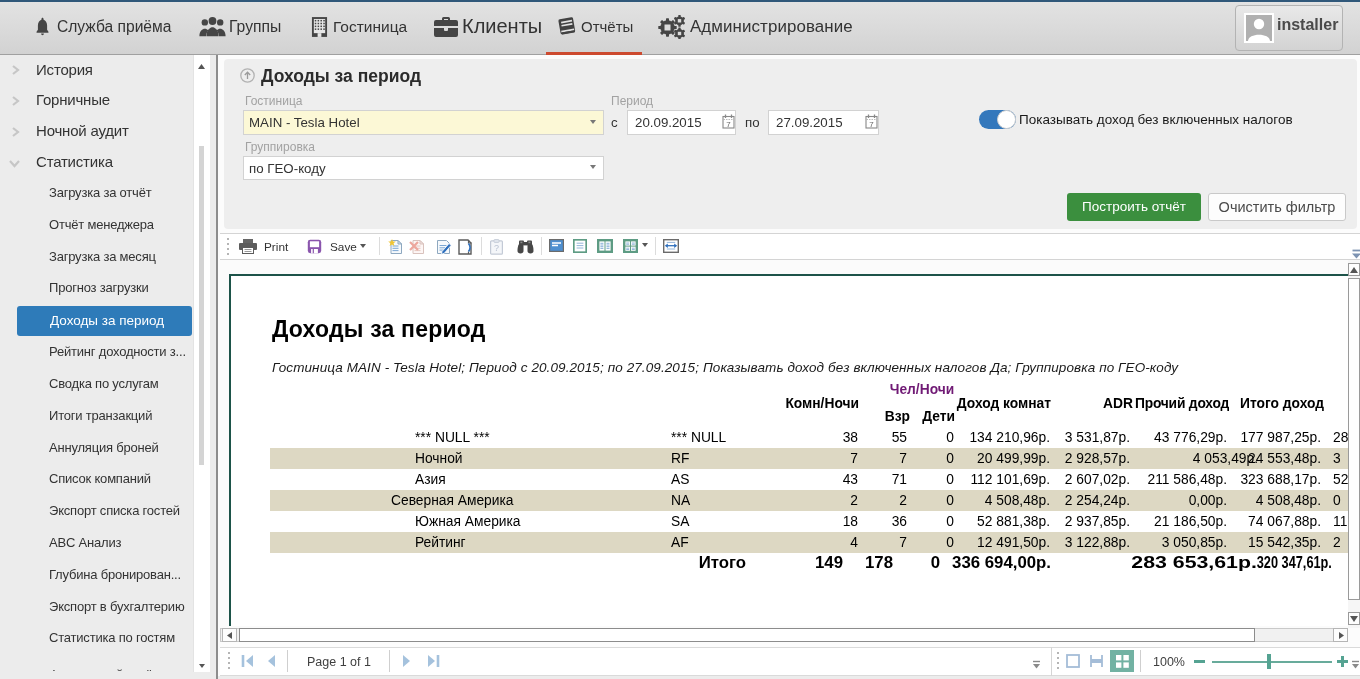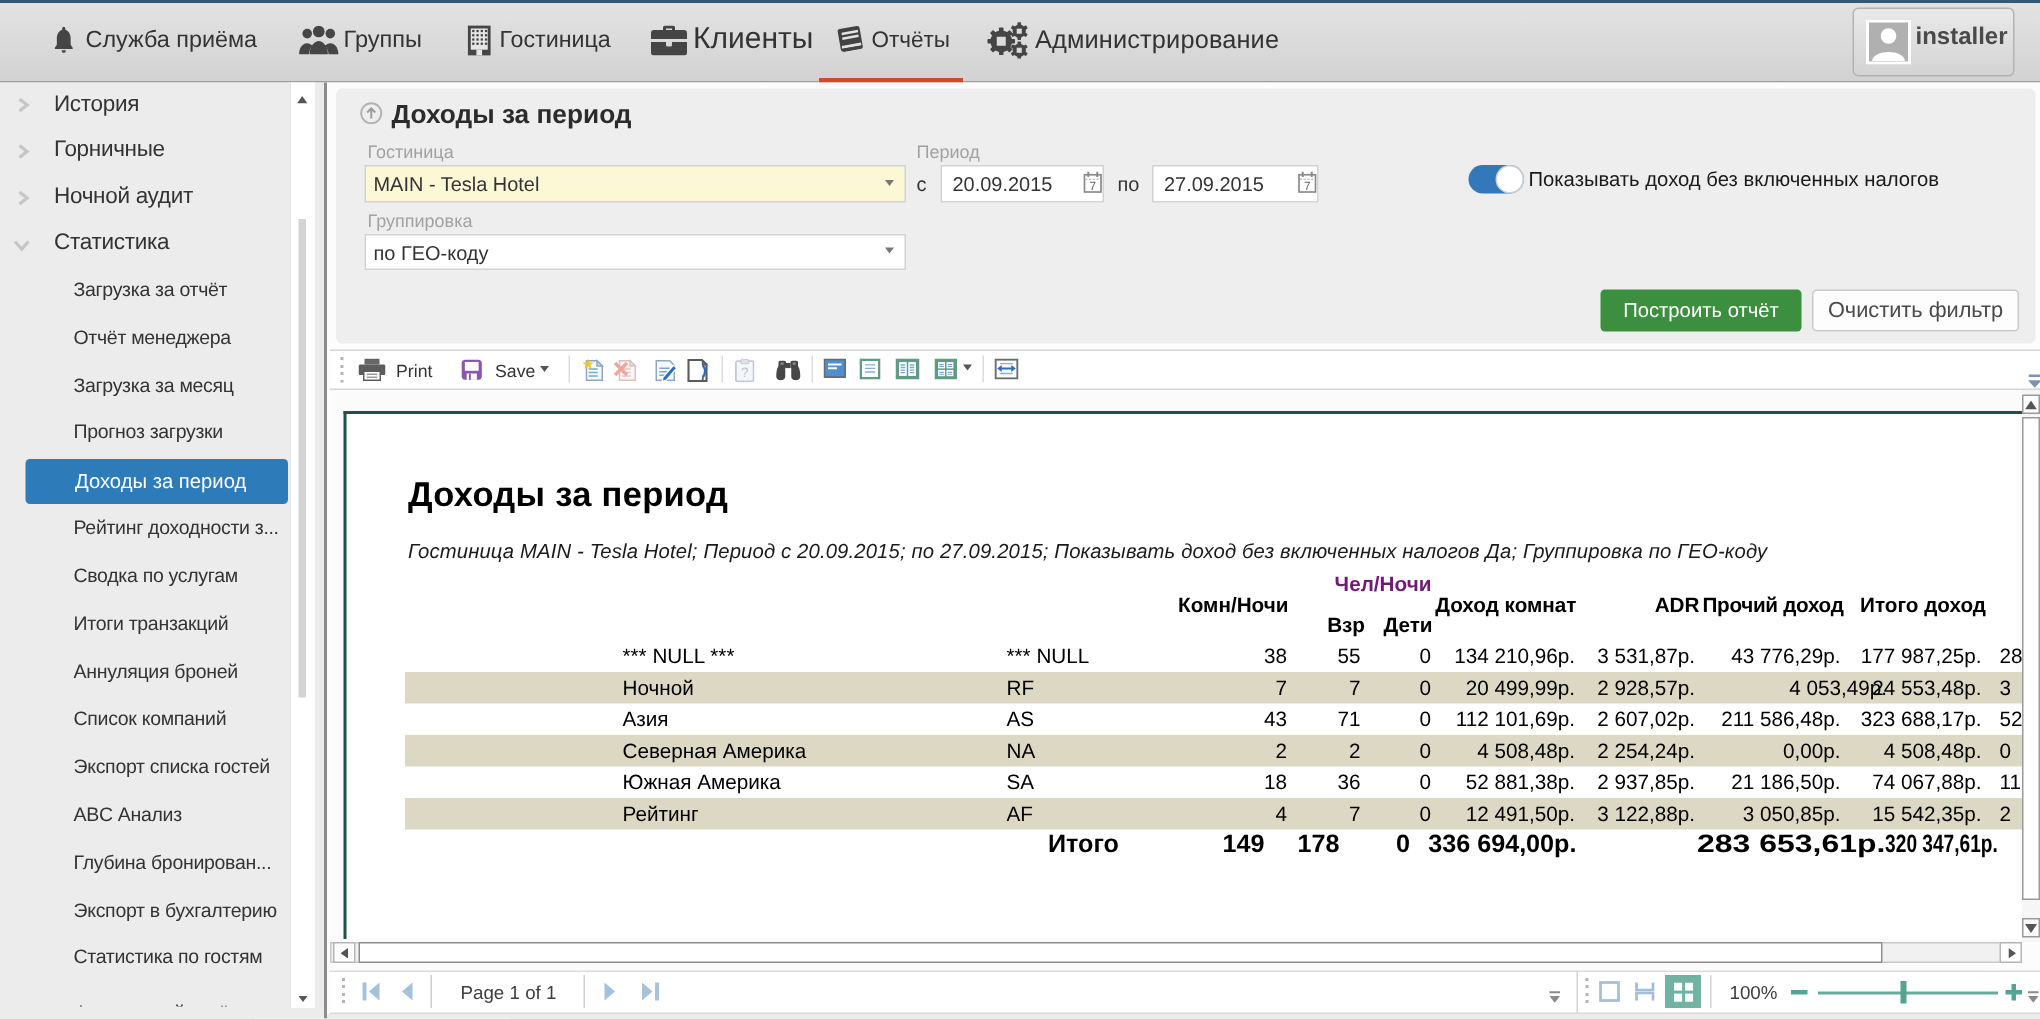--- a/index.html
+++ b/index.html
@@ -416,21 +416,21 @@
 <div class="cell" style="left:415px;top:469px">Азия</div>
 <div class="cell" style="left:671px;top:469px">AS</div>
 <div class="cellr" style="left:858px;top:469px">43</div>
 <div class="cellr" style="left:907px;top:469px">71</div>
 <div class="cellr" style="left:954px;top:469px">0</div>
 <div class="cellr" style="left:1050px;top:469px">112 101,69р.</div>
 <div class="cellr" style="left:1130px;top:469px">2 607,02р.</div>
 <div class="cellr" style="left:1227px;top:469px">211 586,48р.</div>
 <div class="cellr" style="left:1321px;top:469px">323 688,17р.</div>
 <div class="cell" style="left:1333px;top:469px">52</div>
-<div class="cell" style="left:415px;top:490px">Северная Америка</div>
+<div class="cell" style="left:391px;top:490px">Северная Америка</div>
 <div class="cell" style="left:671px;top:490px">NA</div>
 <div class="cellr" style="left:858px;top:490px">2</div>
 <div class="cellr" style="left:907px;top:490px">2</div>
 <div class="cellr" style="left:954px;top:490px">0</div>
 <div class="cellr" style="left:1050px;top:490px">4 508,48р.</div>
 <div class="cellr" style="left:1130px;top:490px">2 254,24р.</div>
 <div class="cellr" style="left:1227px;top:490px">0,00р.</div>
 <div class="cellr" style="left:1321px;top:490px">4 508,48р.</div>
 <div class="cell" style="left:1333px;top:490px">0</div>
 <div class="cell" style="left:415px;top:511px">Южная Америка</div>

